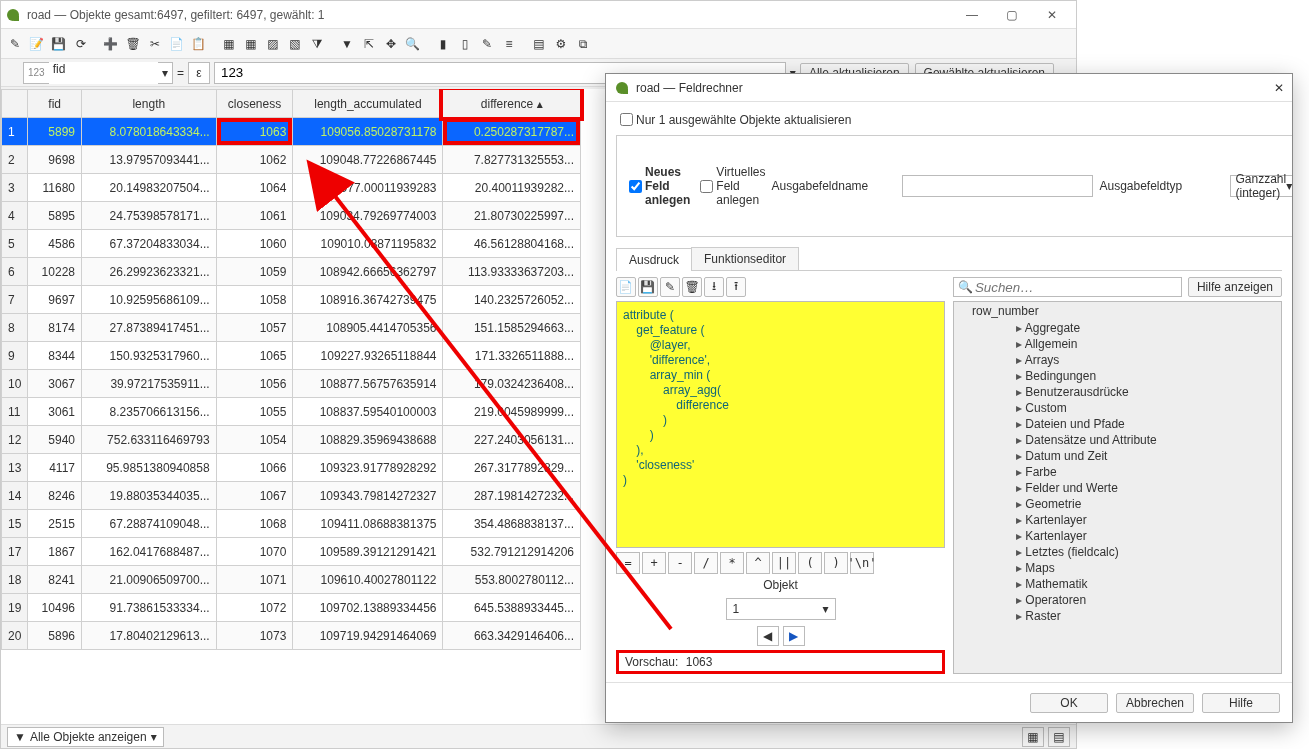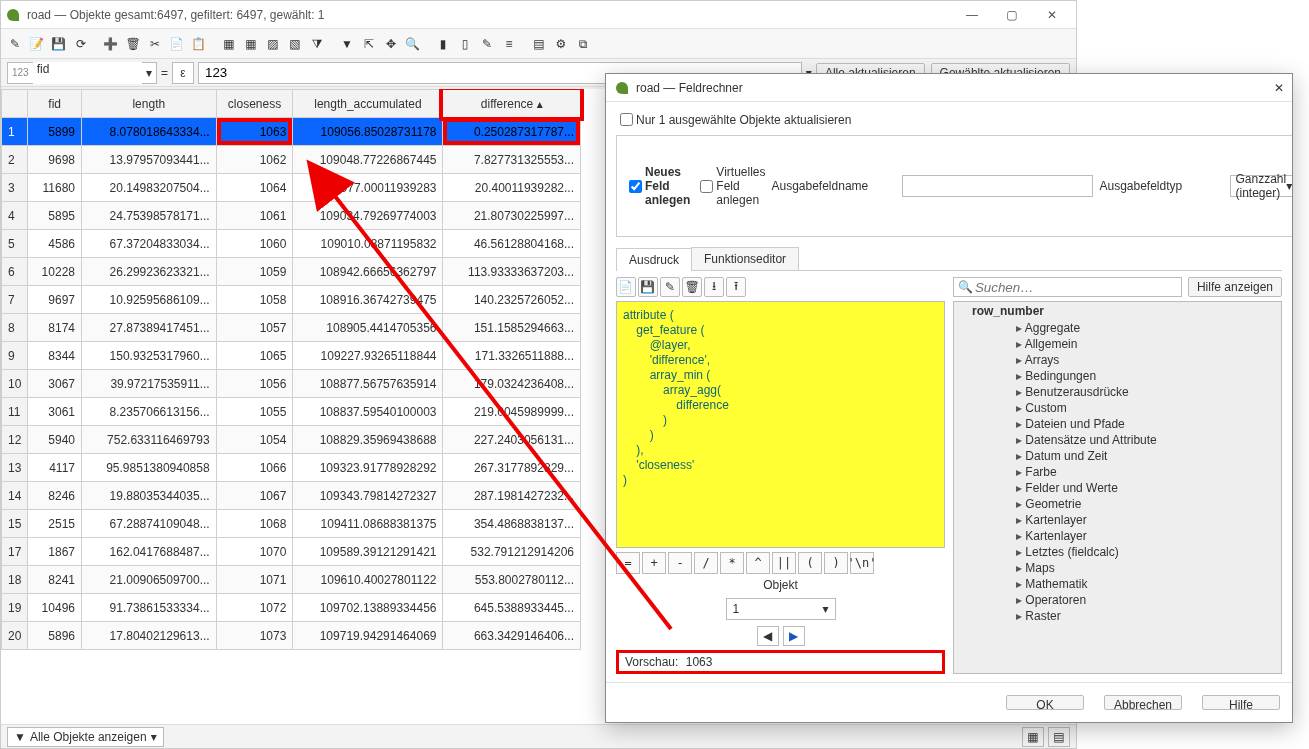--- a/index.html
+++ b/index.html
@@ -6,35 +6,35 @@
   body { margin:0; background:#fff; color:#333; font-size:12px; }
   .window { width:1077px; height:749px; position:relative; background:#f0f0f0; border:1px solid #ccc;}
   .titlebar { height:28px; display:flex; align-items:center; justify-content:space-between; padding:0 4px; background:#fff; border-bottom:1px solid #e0e0e0;}
   .titlebar .left { display:flex; align-items:center; gap:6px;}
   .titlebar .title { color:#555; }
   .win-btns { display:flex; gap:0;}
   .win-btn { width:40px; height:24px; display:flex; align-items:center; justify-content:center; color:#555;}
   .toolbar { height:30px; display:flex; align-items:center; gap:2px; padding:2px 4px; background:#f7f7f7; border-bottom:1px solid #ddd;}
   .tbtn { width:20px; height:20px; display:flex;align-items:center;justify-content:center; border:1px solid transparent; border-radius:2px; font-size:12px;}
   .sep { width:6px;}
-  .exprbar { height:28px; display:flex; align-items:center; gap:4px; padding:2px 6px; background:#f3f3f3; border-bottom:1px solid #ddd;}
+  .exprbar { height:28px; display:flex; align-items:center; gap:4px; padding:2px 22px; background:#f3f3f3; border-bottom:1px solid #ddd;}
   .exprbar .field { display:flex;align-items:center; border:1px solid #bbb; background:#fff; height:22px; padding:0 4px; gap:4px; min-width:150px;}
   .exprbar .field .sel {flex:1; border:none; outline:none; font-size:12px;}
   .exprbar .eps { width:22px; height:22px; border:1px solid #bbb; background:#fff; display:flex;align-items:center;justify-content:center;}
   .exprbar .exprinput { flex:1; border:1px solid #bbb; background:#fff; height:22px; padding:0 6px;}
   .exprbar .rightbtns { display:flex; gap:6px;}
   .btn { border:1px solid #bbb; background:#f5f5f5; padding:2px 8px; border-radius:2px;}
 
   .tablewrap { position:absolute; top:88px; left:0; right:0; bottom:24px; overflow:auto; background:#fff;}
   table.grid { border-collapse:collapse; width:580px; }
   table.grid th, table.grid td { border:1px solid #d0d0d0; padding:2px 6px; height:28px; font-size:12px;}
   table.grid th { background:#f3f3f3; font-weight:normal; text-align:center; position:sticky; top:0;}
   table.grid td.rowhead { background:#f3f3f3; text-align:left; width:24px;}
   table.grid td.num { text-align:right;}
-  tr.selrow td { background:#0a66ff; color:#000000;}
+  tr.selrow td { background:#0a66ff; color:#bef264;}
   tr.selrow td.rowhead{ background:#0a66ff; color:#fff;}
   tr.evenrow td { background:#fafafa;}
   th.diffhead { position:relative;}
   th.diffhead .redbox{ position:absolute; inset:-4px; border:4px solid #e00; pointer-events:none;}
 
   .statusbar{ position:absolute; left:0; right:0; bottom:0; height:24px; background:#f3f3f3; border-top:1px solid #ddd; display:flex; align-items:center; justify-content:space-between; padding:0 6px;}
   .statusbar .left { display:flex; align-items:center; gap:4px; border:1px solid #bbb; background:#fff; padding:0 6px; height:20px;}
 
   
   .dialog { position:absolute; left:604px; top:72px; width:688px; height:650px; background:#fff; border:1px solid #888; box-shadow:0 6px 22px rgba(0,0,0,.25);}
@@ -63,21 +63,21 @@
   .preview { border:3px solid #e00; display:inline-block; padding:2px 6px;}
 
   .func-panel{ flex:1; display:flex; flex-direction:column; gap:4px; min-height:0;}
   .func-search{ display:flex; gap:6px;}
   .func-search input{ flex:1;}
   .func-list { flex:1; border:1px solid #bbb; overflow:auto; background:#eee;}
   .func-list .item-hd{ padding:2px 8px; font-weight:bold; background:#eee;}
   .func-list .item{ padding:1px 8px 1px 18px;margin-left:44px;}
   .func-list .item::before{content:"▸ "; color:#555;}
 
-  .dlg-foot { height:40px; display:flex; justify-content:flex-end; gap:20px; padding:12px 12px; border-top:1px solid #e0e0e0;}
+  .dlg-foot { height:40px; display:flex; justify-content:flex-end; align-items:center; gap:8px; padding:0 12px; border-top:1px solid #e0e0e0;}
 
   
   .arrow-svg { position:absolute; left:0; top:0; pointer-events:none; }
 
   .qgis-icon { width:16px;height:16px; display:inline-block;}
   .scroll-btns { display:flex; gap:4px;}
   .scroll-btns .sb{ width:22px;height:20px; border:1px solid #bbb; display:flex;align-items:center;justify-content:center;}
 </style>
 </head>
 <body>
@@ -441,21 +441,21 @@
 
         <div class="func-panel">
           <div class="func-search">
             <div style="flex:1;display:flex;align-items:center;border:1px solid #bbb;padding:0 4px;background:#fff;">
               <span>🔍</span>
               <input style="border: none; outline: none; flex: 1 1 0%; font-style: italic;" placeholder="Suchen…">
             </div>
             <div class="btn">Hilfe anzeigen</div>
           </div>
           <div class="func-list">
-            <div class="item-hd" style="padding-left:18px;font-weight:bold;">row_number</div>
+            <div class="item-hd" style="padding-left:18px;font-weight:normal;">row_number</div>
             <div id="funcgroups">
                 <div class="item">Aggregate</div>
                 <div class="item">Allgemein</div>
                 <div class="item">Arrays</div>
                 <div class="item">Bedingungen</div>
                 <div class="item">Benutzerausdrücke</div>
                 <div class="item">Custom</div>
                 <div class="item">Dateien und Pfade</div>
                 <div class="item">Datensätze und Attribute</div>
                 <div class="item">Datum und Zeit</div>

